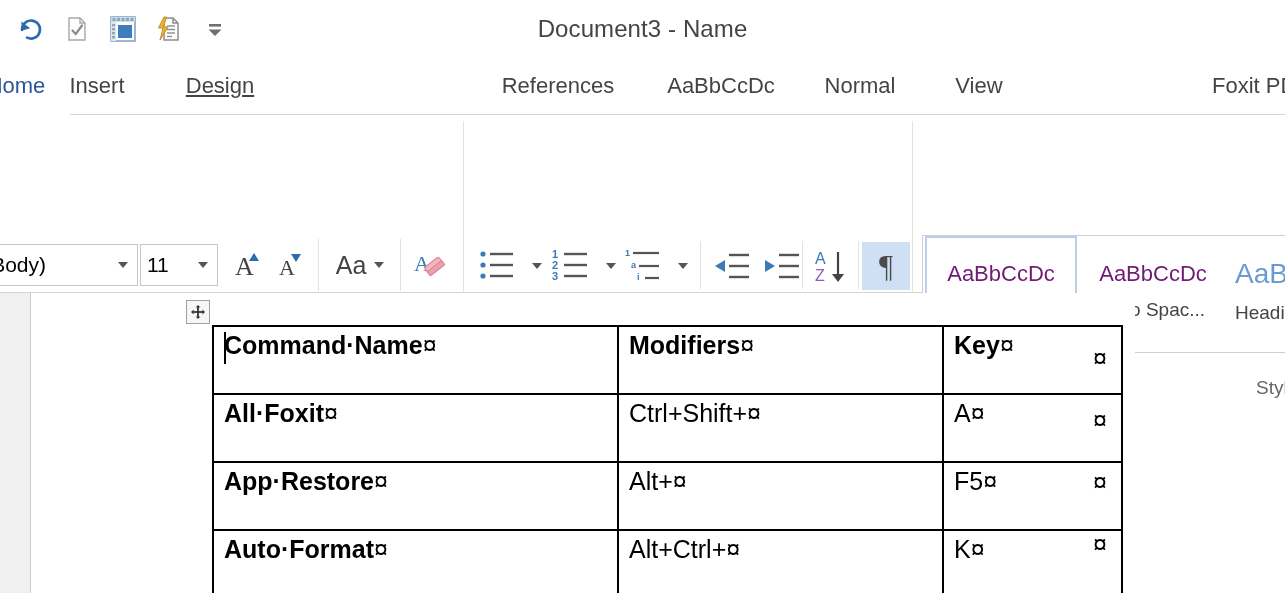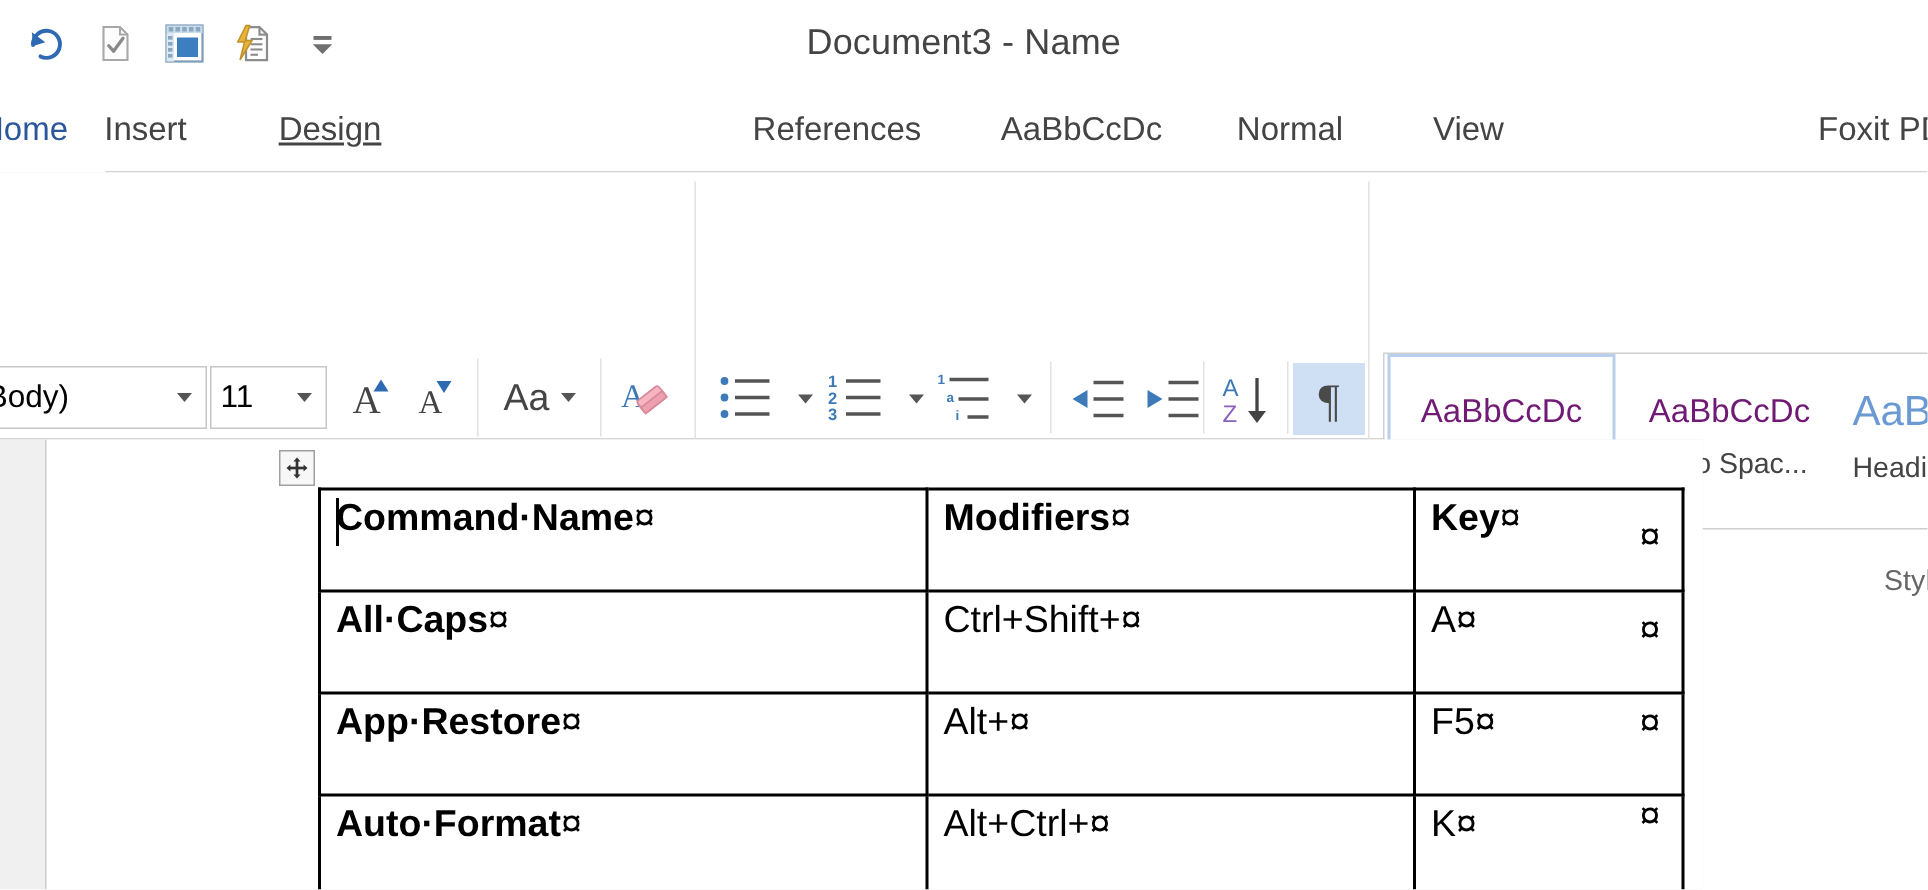--- a/index.html
+++ b/index.html
@@ -524,21 +524,21 @@
     <div id="caret-doc" style="top:39px;"></div>
 
     <table id="doctable" style="top:32px;">
       <tbody>
         <tr class="hdr bold">
           <td class="c1"><span>Command·Name</span><span class="cellmark">¤</span></td>
           <td class="c2"><span>Modifiers</span><span class="cellmark">¤</span></td>
           <td class="c3"><span>Key</span><span class="cellmark">¤</span></td>
         </tr>
         <tr class="bold">
-          <td class="c1"><span>All·Caps</span><span class="cellmark">¤</span></td>
+          <td class="c1"><span>All·Foxit</span><span class="cellmark">¤</span></td>
           <td class="c2"><span class="spell">Ctrl+Shift+</span><span class="cellmark">¤</span></td>
           <td class="c3"><span>A</span><span class="cellmark">¤</span></td>
         </tr>
         <tr class="bold">
           <td class="c1"><span>App·Restore</span><span class="cellmark">¤</span></td>
           <td class="c2"><span>Alt+</span><span class="cellmark">¤</span></td>
           <td class="c3"><span>F5</span><span class="cellmark">¤</span></td>
         </tr>
         <tr class="bold">
           <td class="c1"><span>Auto·Format</span><span class="cellmark">¤</span></td>

